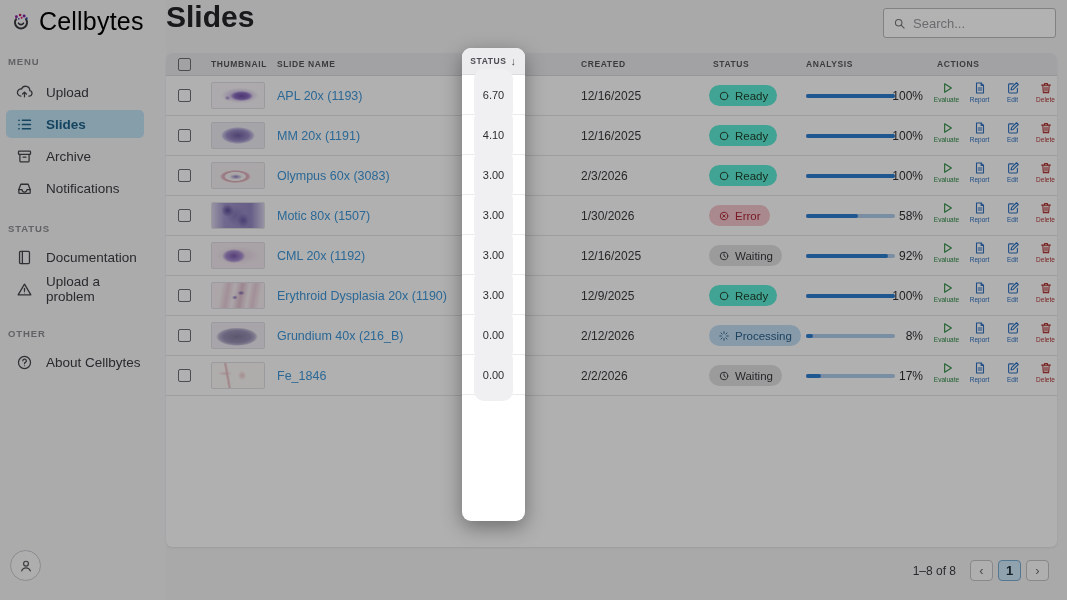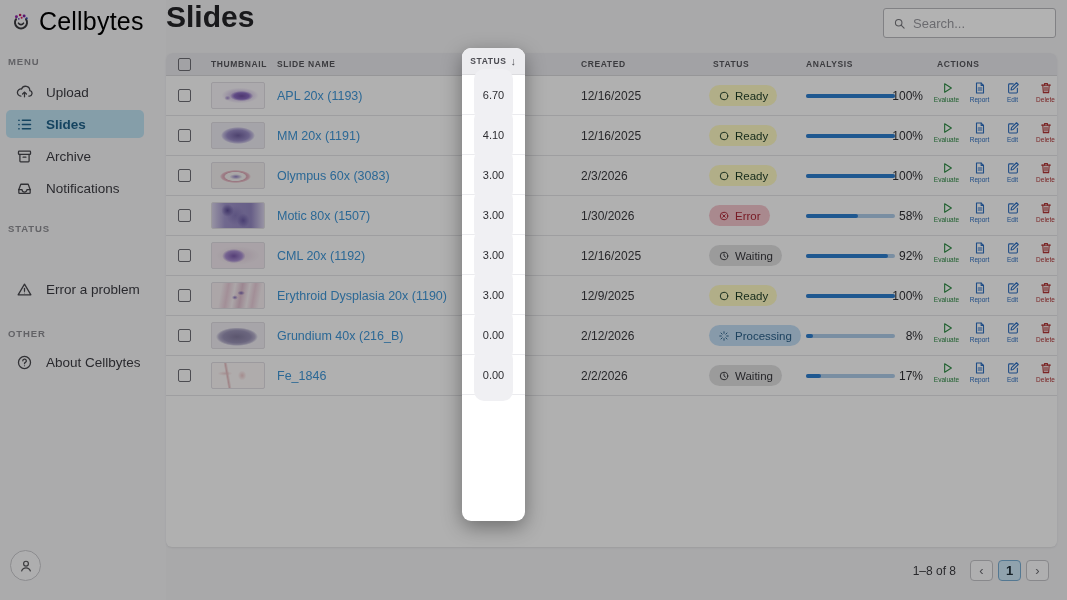--- a/index.html
+++ b/index.html
@@ -31,21 +31,21 @@
   .cbx { position:absolute; width:13px; height:13px; border:1.5px solid #6e6e74; border-radius:2px; background:transparent; cursor:pointer; }
   .thead .cbx { left:12px; top:5px; }
 
   .row { position:absolute; left:0; width:100%; height:40px; border-bottom:1px solid #e3e3e6; }
   .row .cbx { left:12px; top:13px; }
   .thumb { position:absolute; left:45px; top:6px; width:54px; height:27px; border:1px solid #e0dde2; border-radius:2px; cursor:pointer; }
   .name { position:absolute; left:111px; top:13px; font-size:12.5px; color:#3f96d6; cursor:pointer; text-decoration:none; }
   .created { position:absolute; left:415px; top:13px; font-size:12px; color:#3a3a3e; }
   .badge { position:absolute; left:543px; top:9px; display:inline-flex; align-items:center; gap:5px; height:21px; padding:0 9px; border-radius:11px; font-size:11.5px; font-weight:400; }
   .badge svg { width:12px; height:12px; }
-  .st-ready { background:#fef9c3; color:#1d3d26; }
+  .st-ready { background:#5eead4; color:#1d3d26; }
   .st-error { background:#f2c4cc; color:#ac2836; }
   .st-waiting { background:#dededf; color:#38383c; }
   .st-processing { background:#c2ddf4; color:#2b6089; }
   .bar { position:absolute; left:640px; top:18px; width:89px; height:4px; border-radius:2px; background:#aecce8; }
   .bar-fill { display:block; height:100%; border-radius:2px; background:#2d7ecf; }
   .pct { position:absolute; left:700px; top:13px; width:57px; text-align:right; font-size:12px; color:#2f2f33; }
   .actions { position:absolute; left:768px; top:5px; display:flex; gap:8px; }
   .action { display:flex; flex-direction:column; align-items:center; width:25px; cursor:pointer; }
   .action svg { width:14px; height:14px; }
   .albl { font-size:6.5px; margin-top:1px; }
@@ -158,28 +158,35 @@
     <svg viewBox="0 0 24 24" fill="none" stroke="currentColor" stroke-width="1.8" stroke-linecap="round" stroke-linejoin="round">
       <path d="M4 13.5 6.8 6h10.4L20 13.5"></path>
       <path d="M4 13.5V18a1 1 0 0 0 1 1h14a1 1 0 0 0 1-1v-4.5"></path>
       <path d="M4 13.5h4.5a3.5 3.5 0 0 0 7 0H20"></path>
     </svg>
     <span>Notifications</span>
   </div>
 
   <div class="nav-label" style="top:223px">STATUS</div>
 
+  <div class="nav-item" style="top:243px">
+    <svg viewBox="0 0 24 24" fill="none" stroke="currentColor" stroke-width="1.8" stroke-linecap="round" stroke-linejoin="round">
+      <rect x="5" y="3.5" width="14" height="17" rx="1.5"></rect>
+      <path d="M9 3.5v17"></path>
+    </svg>
+    <span>Documentation</span>
+  </div>
 
   <div class="nav-item" style="top:275px">
     <svg viewBox="0 0 24 24" fill="none" stroke="currentColor" stroke-width="1.8" stroke-linecap="round" stroke-linejoin="round">
       <path d="M12 4.5 21 19.5H3z"></path>
       <path d="M12 10.5v4"></path>
       <circle cx="12" cy="16.8" r="0.7" fill="currentColor" stroke="none"></circle>
     </svg>
-    <span>Error a problem</span>
+    <span>Upload a problem</span>
   </div>
 
   <div class="nav-label" style="top:328px">OTHER</div>
 
   <div class="nav-item" style="top:348px">
     <svg viewBox="0 0 24 24" fill="none" stroke="currentColor" stroke-width="1.8" stroke-linecap="round" stroke-linejoin="round">
       <circle cx="12" cy="12" r="8.5"></circle>
       <path d="M9.6 9.7a2.5 2.5 0 1 1 3.7 2.2c-.8.45-1.3 1-1.3 1.8"></path>
       <circle cx="12" cy="16.6" r="0.8" fill="currentColor" stroke="none"></circle>
     </svg>

